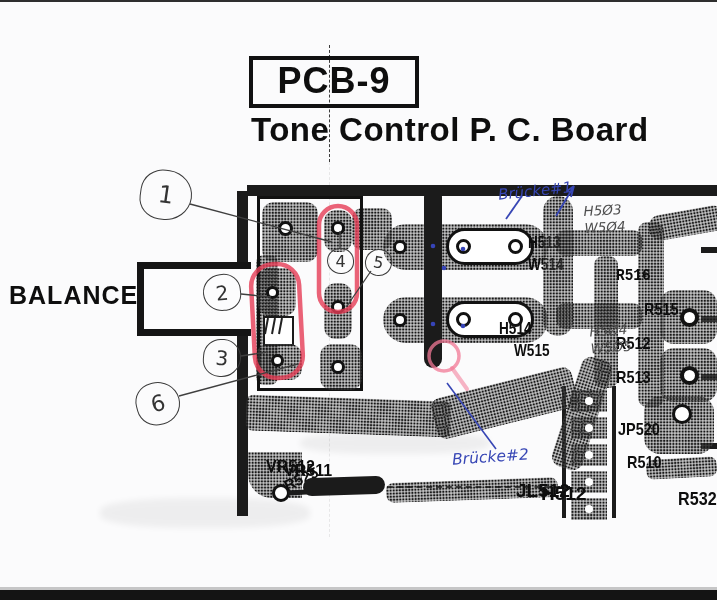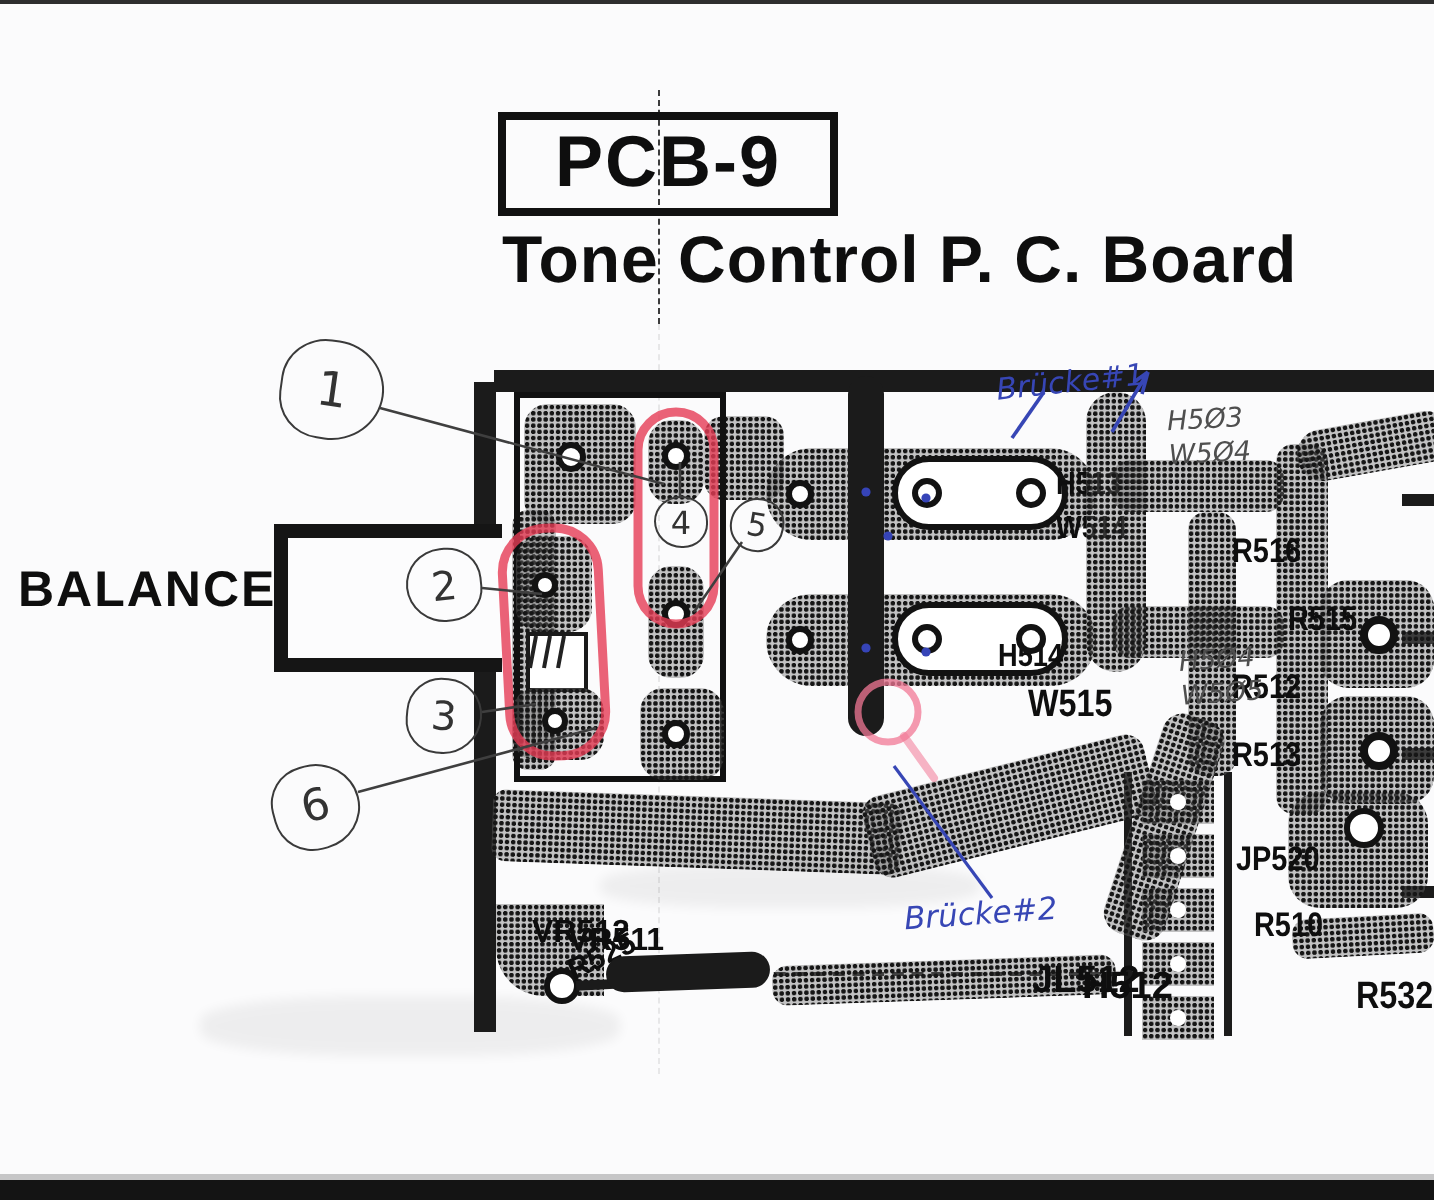--- a/index.html
+++ b/index.html
@@ -123,23 +123,23 @@
 <div class="abs ht" style="left:566px;top:356px;width:32px;height:115px;border-radius:11px;transform:rotate(18deg);z-index:1;"></div>
 
 <div class="abs lbl" style="left:266px;top:458px;font-size:16px;z-index:6;"><span class="vlbl">VR512</span></div>
 <div class="abs lbl" style="left:284px;top:462px;font-size:16px;z-index:6;"><span class="vlbl">VR511</span></div>
 <div class="abs lbl" style="left:516px;top:480px;font-size:19px;z-index:6;"><span class="vlbl">JL512</span></div>
 <div class="abs lbl" style="left:541px;top:483px;font-size:19px;z-index:6;"><span class="vlbl">H512</span></div>
 
 <div class="abs lbl" style="left:528px;top:234px;font-size:16px;z-index:2;"><span class="cond">H513</span></div>
 <div class="abs lbl" style="left:528px;top:256px;font-size:16px;z-index:2;"><span class="cond">W514</span></div>
 <div class="abs lbl" style="left:499px;top:320px;font-size:16px;z-index:2;"><span class="cond">H514</span></div>
-<div class="abs lbl" style="left:514px;top:342px;font-size:19px;z-index:2;"><span class="cond">W515</span></div>
-
-<div class="abs lbl" style="left:616px;top:266px;font-size:17px;z-index:6;"><span class="cond">R516</span></div>
+<div class="abs lbl" style="left:514px;top:342px;font-size:16px;z-index:2;"><span class="cond">W515</span></div>
+
+<div class="abs lbl" style="left:616px;top:266px;font-size:17px;z-index:6;font-family:Liberation Mono, monospace;"><span class="cond">R516</span></div>
 <div class="abs lbl" style="left:616px;top:300px;font-size:17px;z-index:6;margin-left:28px;"><span class="cond">R515</span></div>
 <div class="abs lbl" style="left:616px;top:334px;font-size:17px;z-index:6;"><span class="cond">R512</span></div>
 <div class="abs lbl" style="left:616px;top:368px;font-size:17px;z-index:6;"><span class="cond">R513</span></div>
 <div class="abs lbl" style="left:618px;top:420px;font-size:17px;z-index:2;"><span class="cond">JP520</span></div>
 <div class="abs lbl" style="left:614px;top:453px;font-size:17px;z-index:2;margin-left:13px;"><span class="cond">R510</span></div>
 <div class="abs lbl" style="left:678px;top:488px;font-size:19px;z-index:6;"><span class="cond">R532</span></div>
 <div class="abs lbl" style="left:283px;top:470px;font-size:15px;transform:rotate(-25deg);z-index:2;"><span>R525</span></div>
 
 <div class="abs pen blue" style="left:498px;top:182px;font-size:15px;transform:rotate(-6deg);z-index:45;">Brücke#1</div>
 <div class="abs pen blue" style="left:452px;top:448px;font-size:15.5px;transform:rotate(-4deg);z-index:45;">Brücke#2</div>

